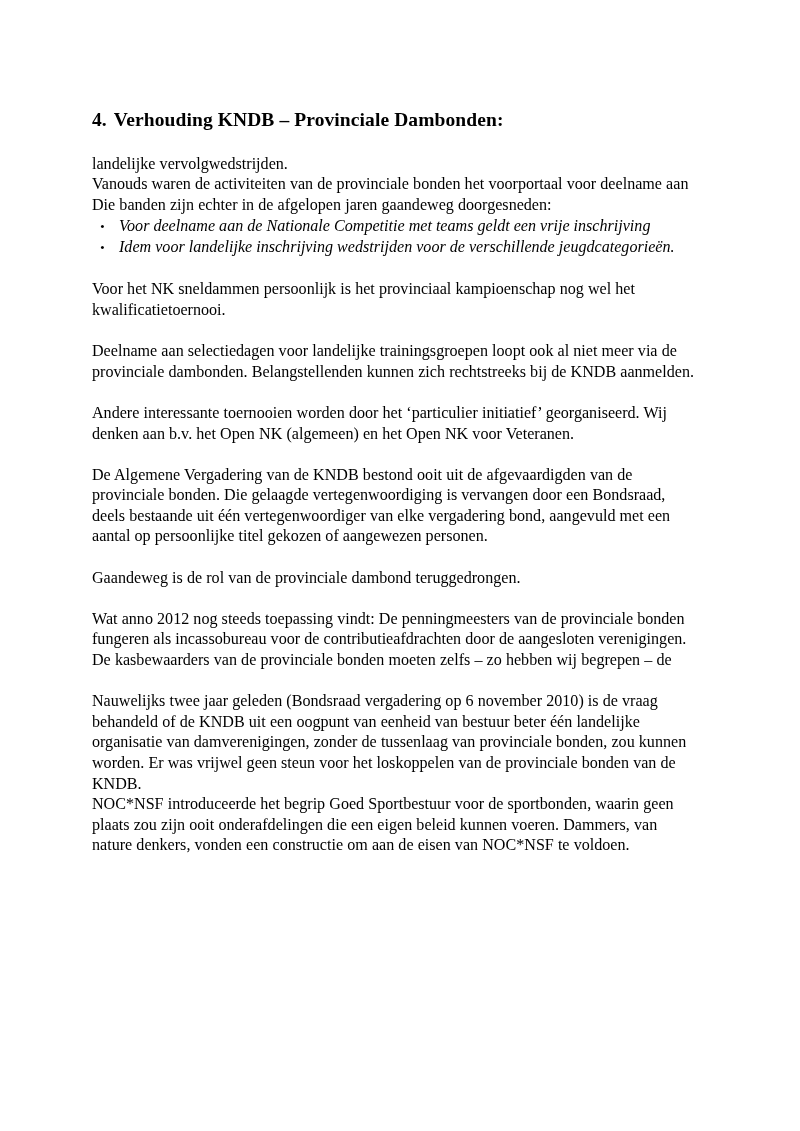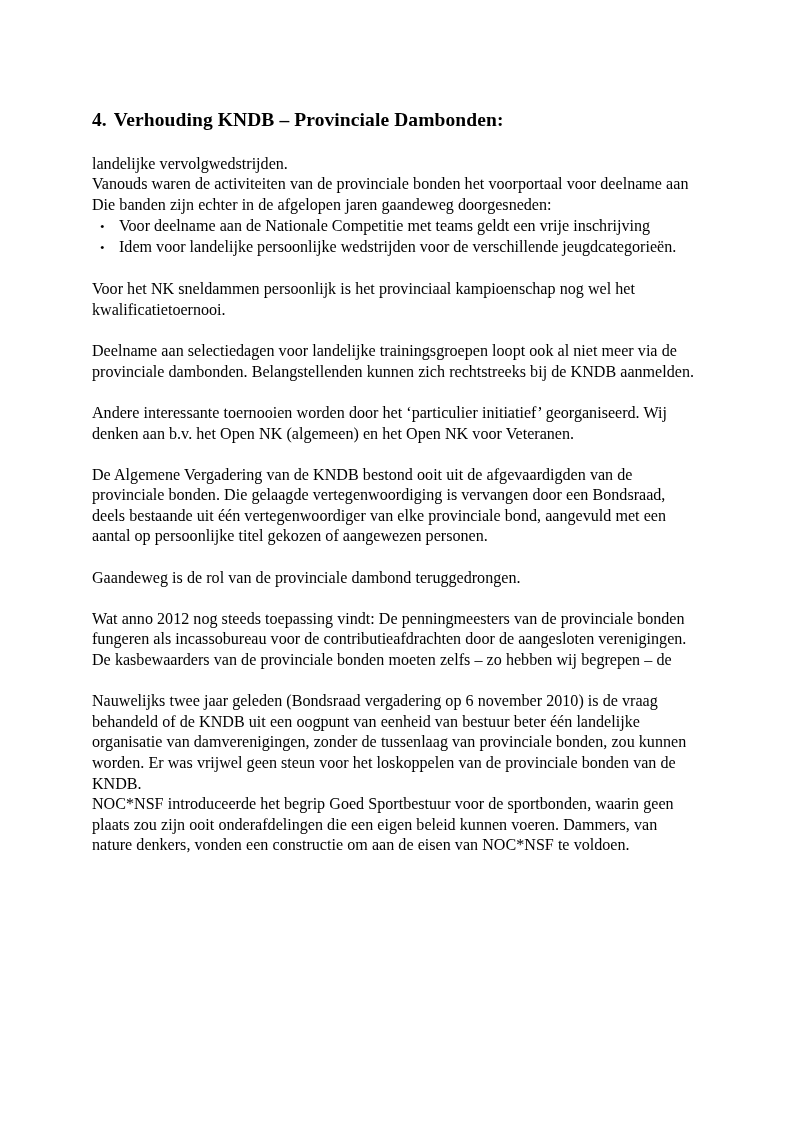--- a/index.html
+++ b/index.html
@@ -53,20 +53,21 @@
     margin: 0;
     padding: 0;
     font-size: 16.1px;
     line-height: 20.6px;
   }
   ul.bullets li {
     position: relative;
     margin: 0;
     padding: 0;
     text-indent: 0;
+    font-style: italic;
   }
   ul.bullets li .bullet-mark {
     display: inline-block;
     width: 27px;
     text-indent: 8px;
     font-size: 13px;
     vertical-align: baseline;
   }
   .line {
     display: block;
@@ -86,21 +87,21 @@
       <span class="line">landelijke vervolgwedstrijden.</span>
       <span class="line">Vanouds waren de activiteiten van de provinciale bonden het voorportaal voor deelname aan</span>
       <span class="line">Die banden zijn echter in de afgelopen jaren gaandeweg doorgesneden:</span>
     </p>
 
     <ul class="bullets">
       <li>
         <span class="line"><span class="bullet-mark">•</span><span>Voor deelname aan de Nationale Competitie met teams geldt een vrije inschrijving</span></span>
       </li>
       <li>
-        <span class="line"><span class="bullet-mark">•</span><span>Idem voor landelijke persoonlijke wedstrijden voor de verschillende jeugdcategorieën.</span></span>
+        <span class="line"><span class="bullet-mark">•</span><span>Idem voor landelijke inschrijving wedstrijden voor de verschillende jeugdcategorieën.</span></span>
       </li>
     </ul>
 
     <div class="block-gap"></div>
 
     <p class="para">
       <span class="line">Voor het NK sneldammen persoonlijk is het provinciaal kampioenschap nog wel het</span>
       <span class="line">kwalificatietoernooi.</span>
     </p>
 
@@ -116,21 +117,21 @@
     <p class="para">
       <span class="line">Andere interessante toernooien worden door het ‘particulier initiatief’ georganiseerd. Wij</span>
       <span class="line">denken aan b.v. het Open NK (algemeen) en het Open NK voor Veteranen.</span>
     </p>
 
     <div class="block-gap"></div>
 
     <p class="para">
       <span class="line">De Algemene Vergadering van de KNDB bestond ooit uit de afgevaardigden van de</span>
       <span class="line">provinciale bonden. Die gelaagde vertegenwoordiging is vervangen door een Bondsraad,</span>
-      <span class="line">deels bestaande uit één vertegenwoordiger van elke provinciale bond, aangevuld met een</span>
+      <span class="line">deels bestaande uit één vertegenwoordiger van elke vergadering bond, aangevuld met een</span>
       <span class="line">aantal op persoonlijke titel gekozen of aangewezen personen.</span>
     </p>
 
     <div class="block-gap"></div>
 
     <p class="para">
       <span class="line">Gaandeweg is de rol van de provinciale dambond teruggedrongen.</span>
     </p>
 
     <div class="block-gap"></div>

